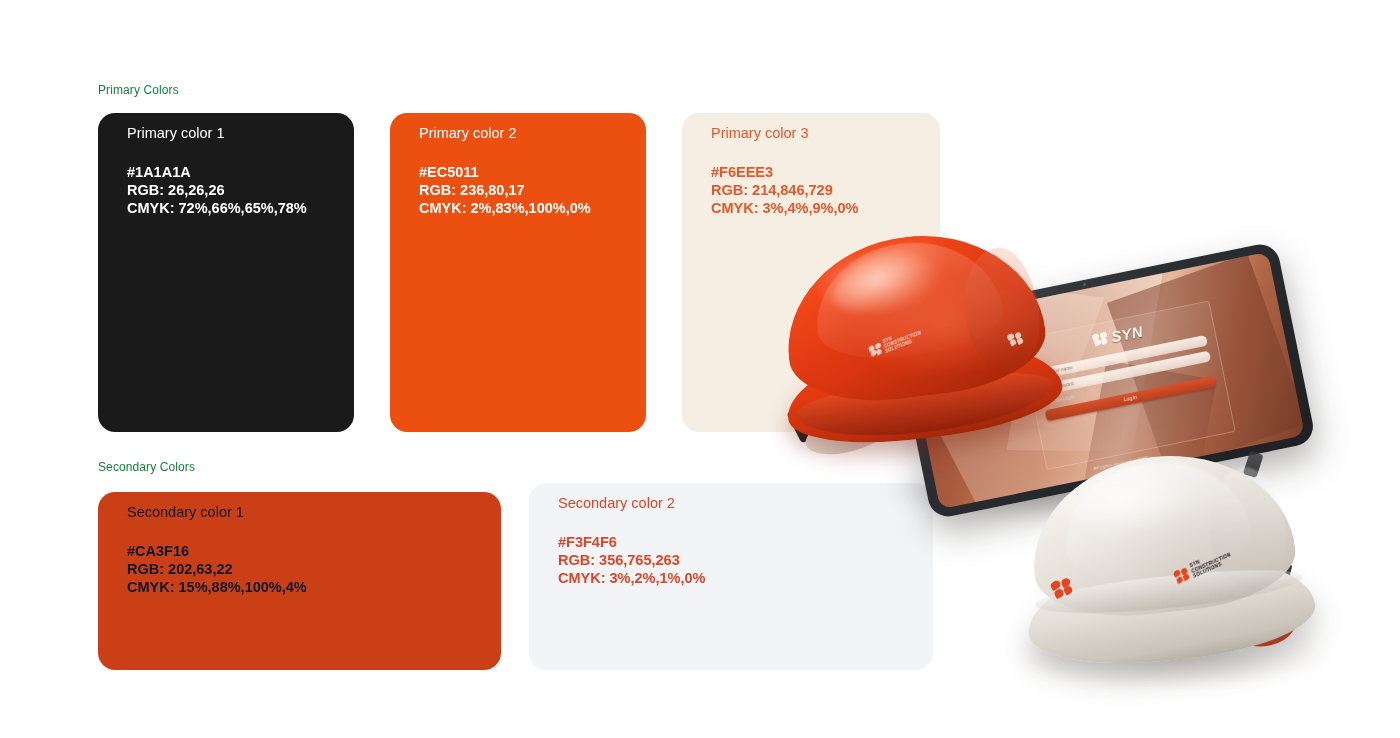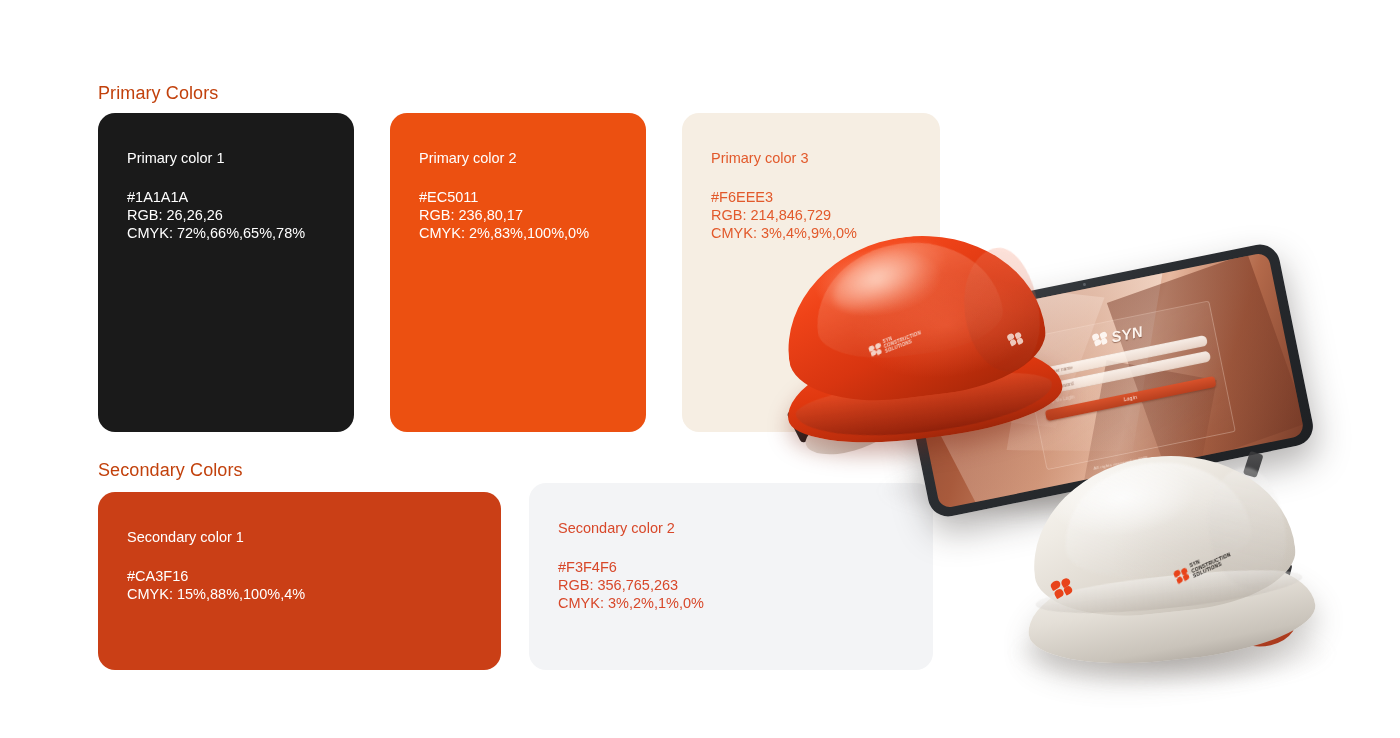--- a/index.html
+++ b/index.html
@@ -7,45 +7,46 @@
     width: 1400px; height: 738px;
     background: #ffffff;
     font-family: "Liberation Sans", sans-serif;
     overflow: hidden;
   }
   .page { position: relative; width: 1400px; height: 738px; background: #fff; }
 
   
   .section-title {
     position: absolute;
-    font-size: 18px;
-    color: #c2410c;
+    font-size: 12px;
+    color: #15803d;
     letter-spacing: .1px;
     white-space: nowrap;
   }
   #primary-title  { left: 98px; top: 83px; }
   #secondary-title{ left: 98px; top: 460px; }
 
   
   .card {
     position: absolute;
     border-radius: 17px;
-    padding: 38px 29px;
+    padding: 13px 29px;
     overflow: hidden;
   }
   .card .card-label {
     font-size: 14.5px;
     line-height: 1;
     margin-bottom: 22px;
     white-space: nowrap;
   }
   .card .card-specs {
     font-size: 14.5px;
     line-height: 18.4px;
     white-space: nowrap;
+    font-weight: bold;
   }
   .card .card-specs div { white-space: nowrap; }
 
   
   .photo {
     position: absolute;
     left: 760px; top: 200px;
     width: 640px; height: 520px;
     pointer-events: none;
   }
@@ -351,24 +352,25 @@
     <div class="card-label">Primary color 3</div>
     <div class="card-specs">
       <div>#F6EEE3</div>
       <div>RGB: 214,846,729</div>
       <div>CMYK: 3%,4%,9%,0%</div>
     </div>
   </div>
 
   <div class="section-title" id="secondary-title">Secondary Colors</div>
 
-  <div class="card" id="card-s1" style="left:98px; top:492px; width:403px; height:178px; background:#CA3F16; color:#ffffff;">
+  <div class="card" id="card-s1" style="left:98px; top:492px; width:403px; height:178px; background:#CA3F16; color:#0f172a;">
     <div class="card-label">Secondary color 1</div>
     <div class="card-specs">
       <div>#CA3F16</div>
+      <div>RGB: 202,63,22</div>
       <div>CMYK: 15%,88%,100%,4%</div>
     </div>
   </div>
 
   <div class="card" id="card-s2" style="left:529px; top:483px; width:404px; height:187px; background:#F3F4F6; color:#D8482A;">
     <div class="card-label">Secondary color 2</div>
     <div class="card-specs">
       <div>#F3F4F6</div>
       <div>RGB: 356,765,263</div>
       <div>CMYK: 3%,2%,1%,0%</div>

